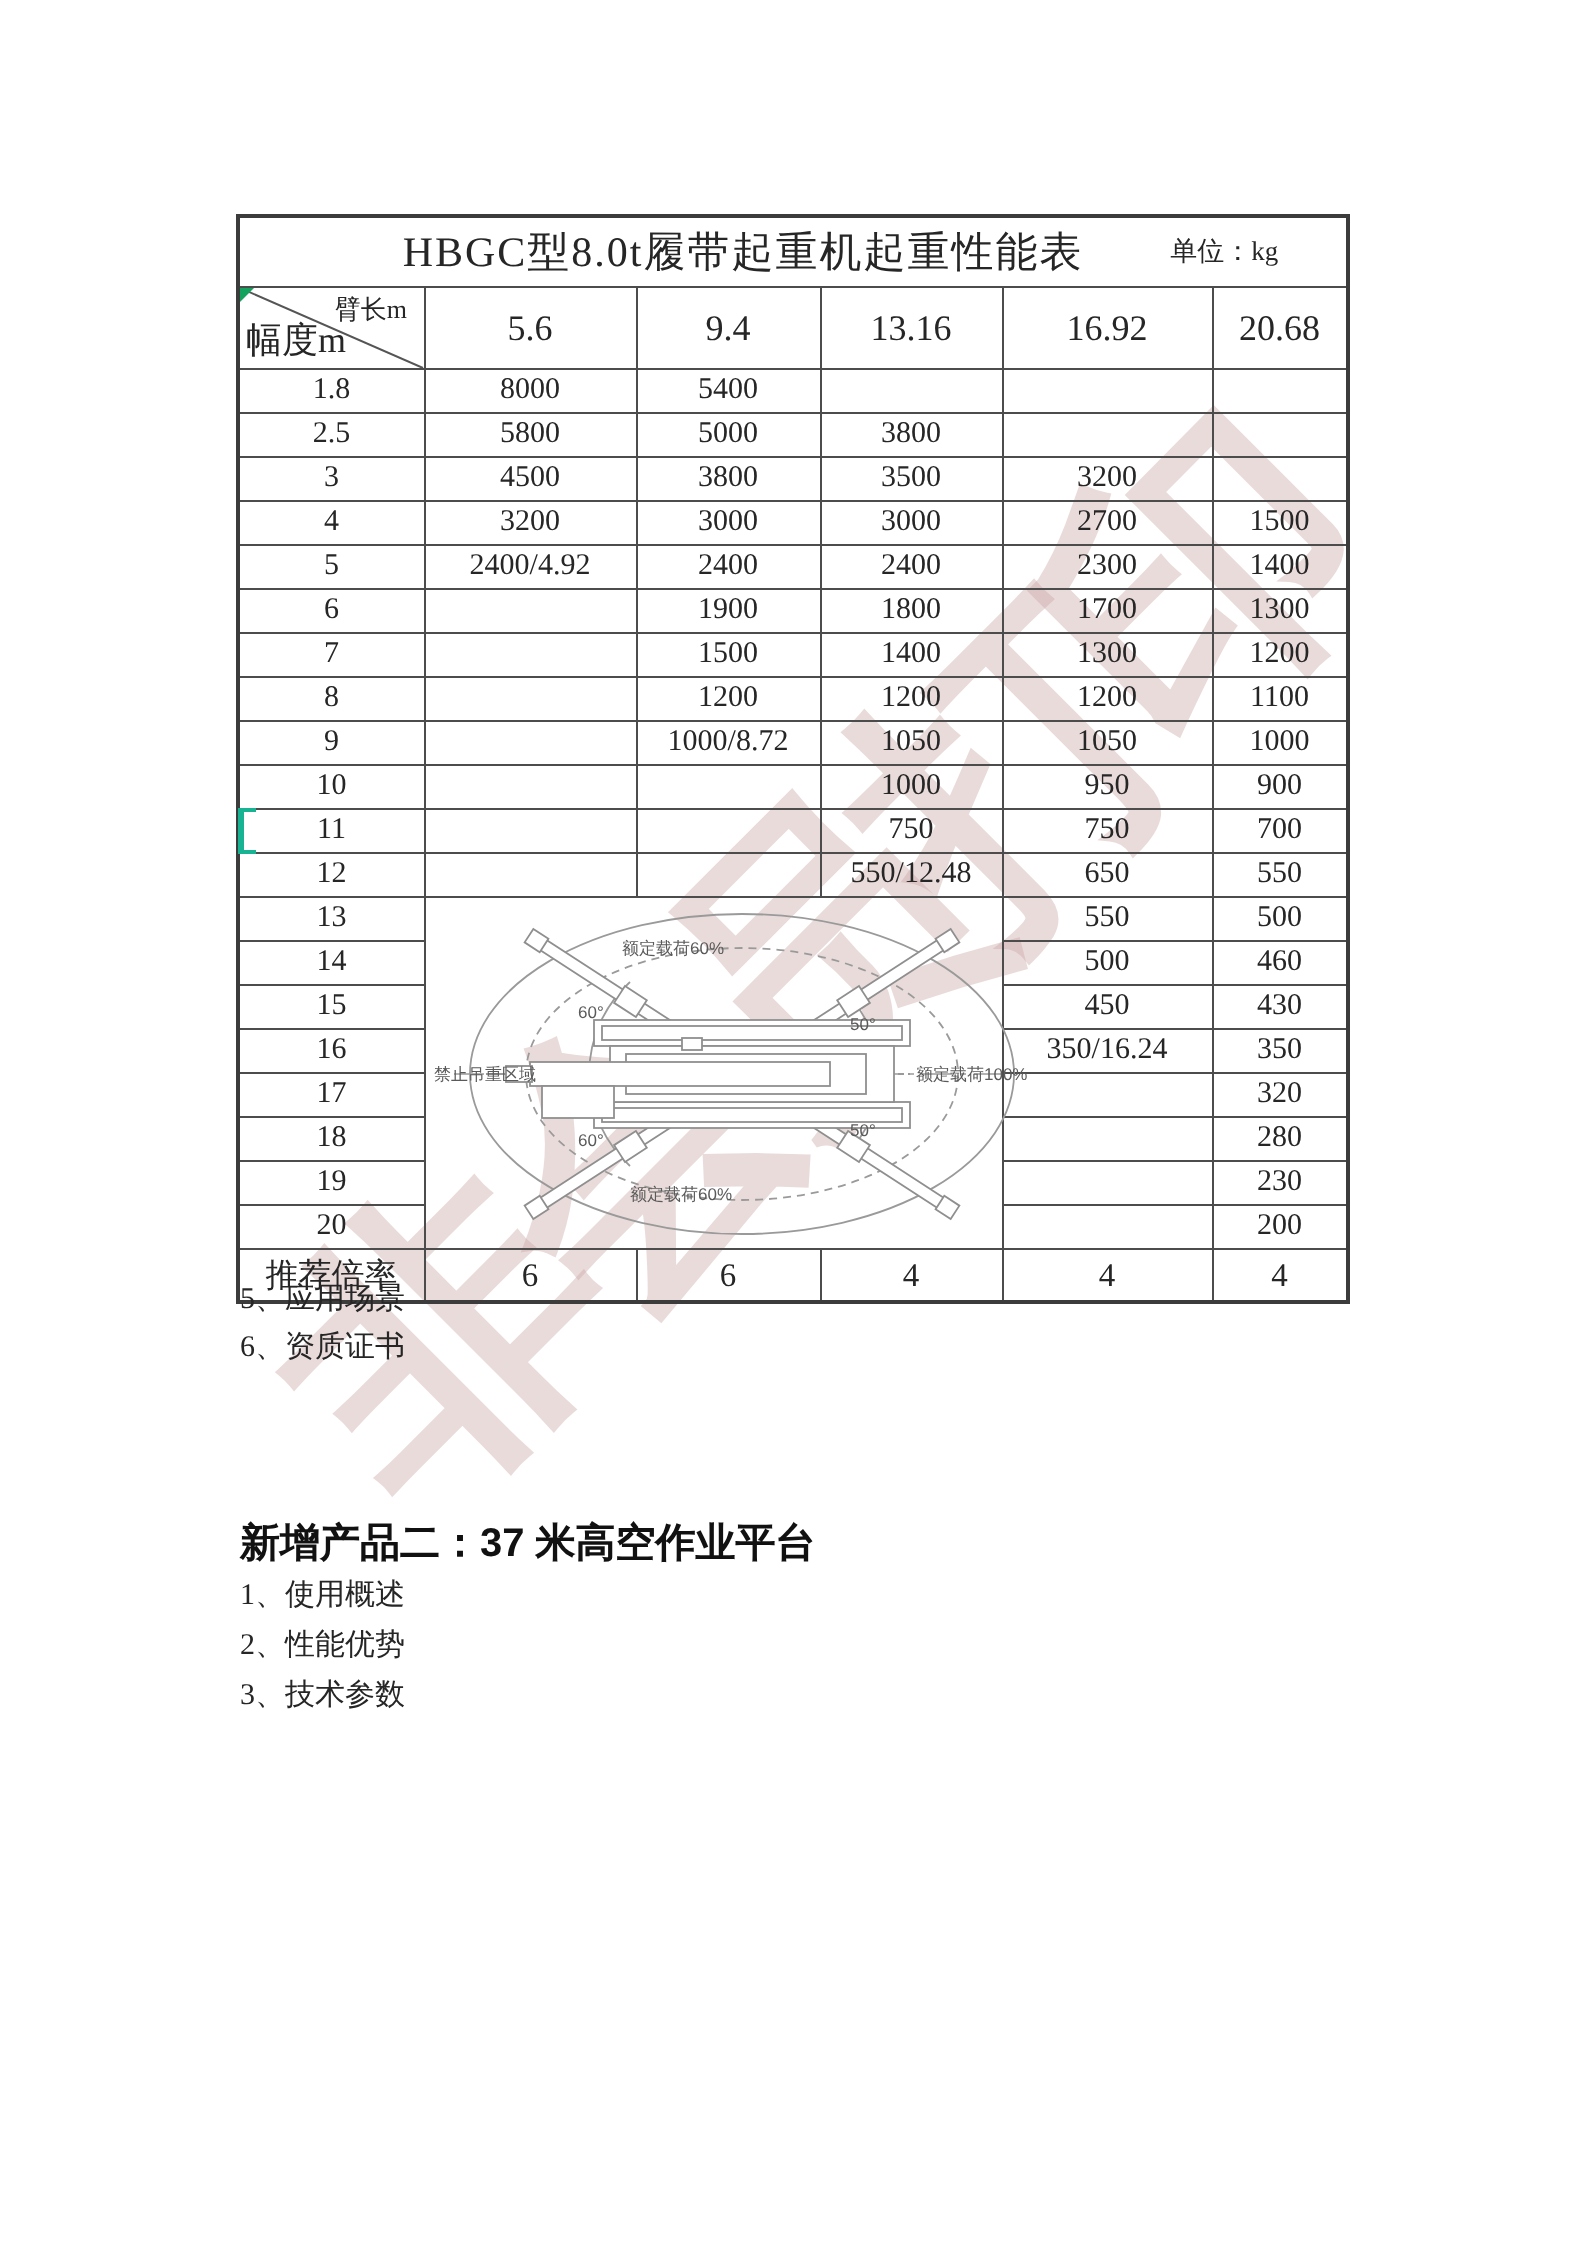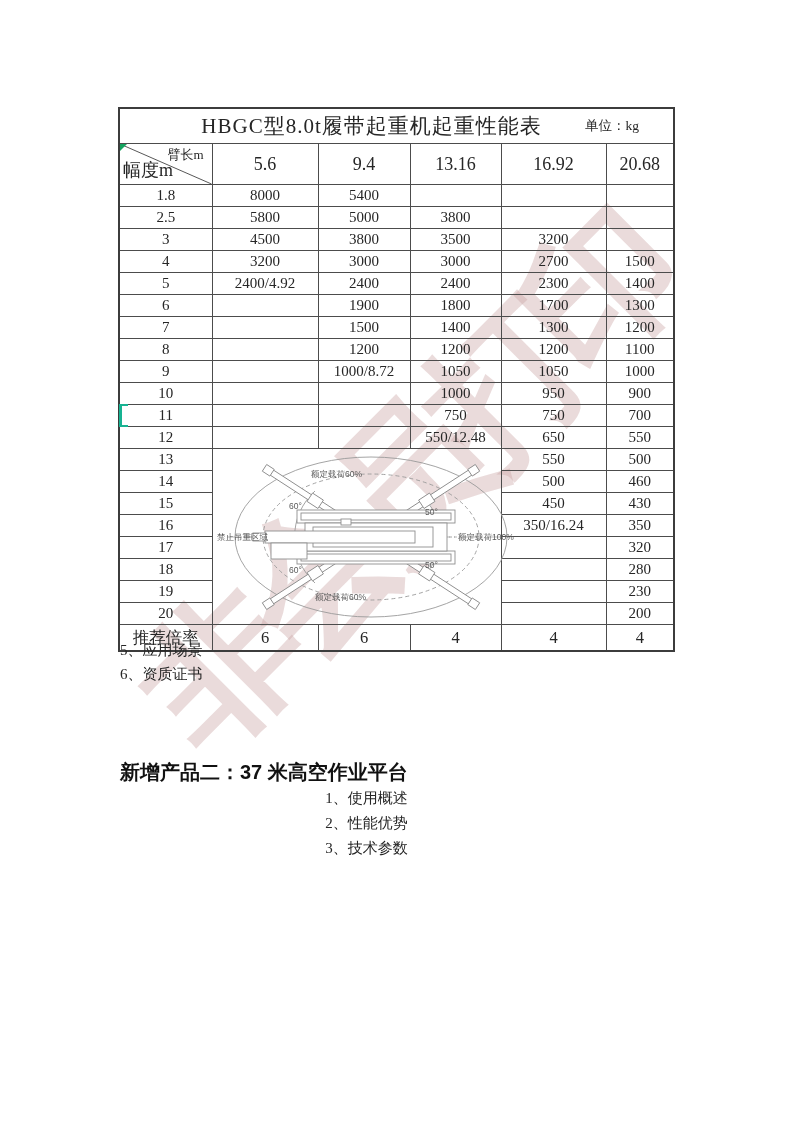--- a/index.html
+++ b/index.html
@@ -50,21 +50,21 @@
   
   td.diagram-cell{padding:0; vertical-align:middle; overflow:visible;}
   td.diagram-cell svg{display:block; overflow:visible;}
   
   .notes{position:absolute; left:120px; top:638px; z-index:1; font-size:15px; line-height:24px;}
   .section{position:absolute; left:120px; top:730px; z-index:1;}
   .section-heading{
     font-family:"Liberation Sans","DejaVu Sans",sans-serif;
     font-weight:bold; font-size:20px; line-height:24px; color:#111;margin-top:30px;
   }
-  .section-items{font-size:15px; line-height:25px; margin-top:2px;text-align:right;}
+  .section-items{font-size:15px; line-height:25px; margin-top:2px;}
 </style>
 </head>
 <body>
 
 <div class="page">
 
   <div class="watermark">非会员打印</div>
 
   <table class="perf">
     <colgroup>

